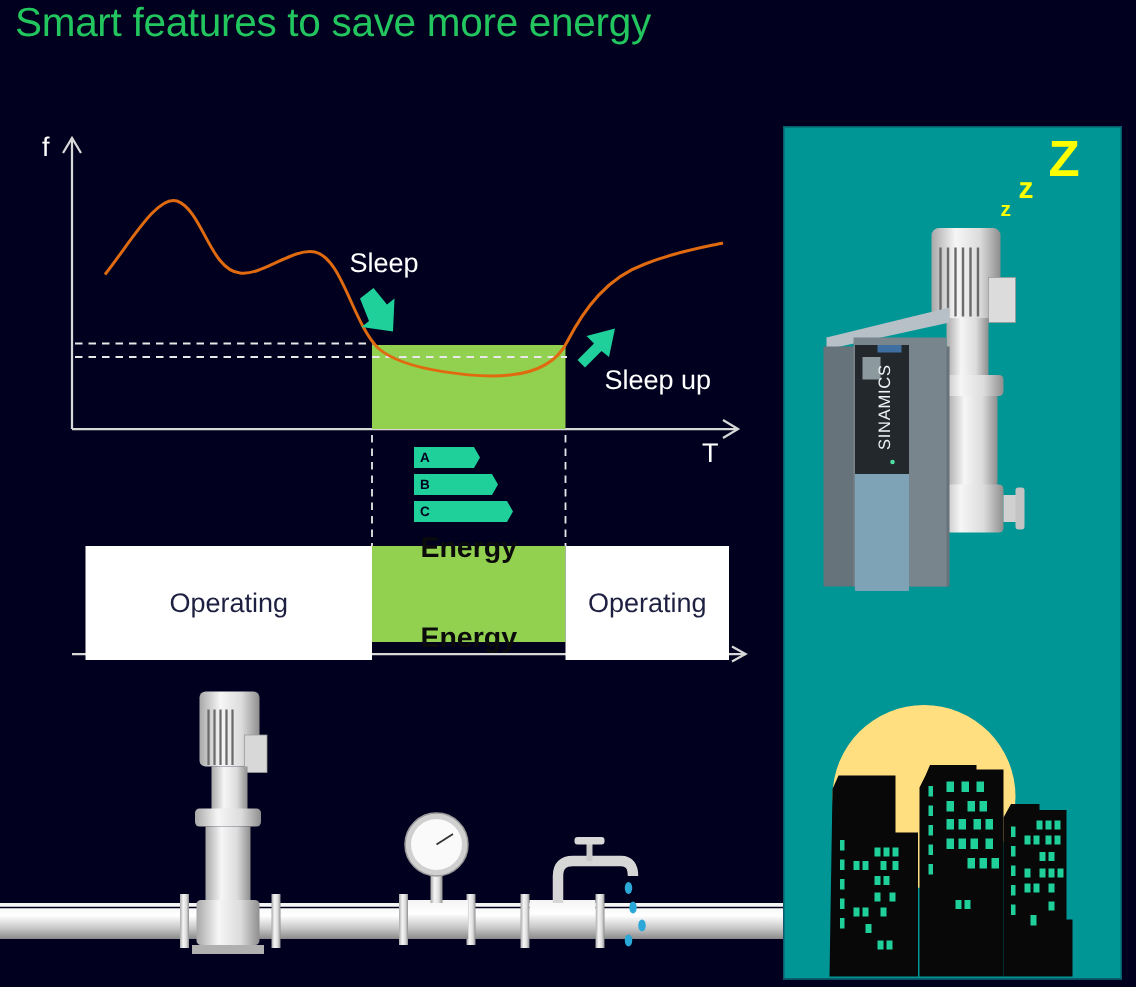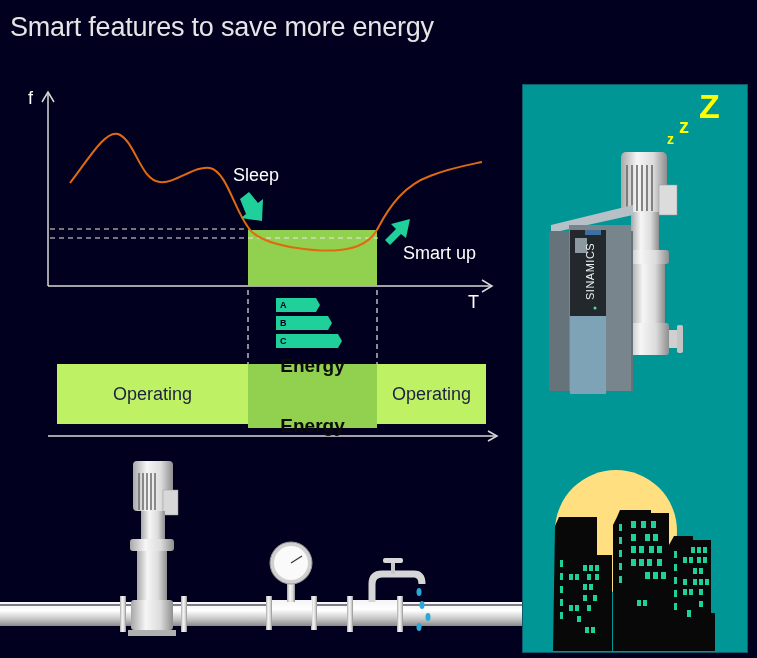--- a/index.html
+++ b/index.html
@@ -2,29 +2,29 @@
 <html><head>
 <meta charset="utf-8">
 <style>
   html, body { margin: 0; padding: 0; }
   body {
     width: 757px; height: 658px; overflow: hidden;
     background: #02001f; position: relative;
     font-family: "Liberation Sans", sans-serif;
   }
   .title {
-    position: absolute; left: 10px; top: 12px;
-    color: #e5e5e5; font-size: 27px; letter-spacing: -0.2px;
+    position: absolute; left: 10px; top: 0;
+    color: #22c55e; font-size: 27px; letter-spacing: -0.2px;
     white-space: nowrap;
   }
   svg { position: absolute; left: 0; top: 0; }
   .lbl { position: absolute; color: #ffffff; font-size: 18px; white-space: nowrap; }
   .bar-op {
-    position: absolute; top: 364px; height: 60px;
-    background: #bef264; color: #1d2040; font-size: 18px;
+    position: absolute; top: 364px; height: 76px;
+    background: #ffffff; color: #1d2040; font-size: 18px;
     display: flex; align-items: center; justify-content: center;
   }
   .bar-es {
     position: absolute; top: 364px; height: 64px;
     background: #92d050; color: #0b0b0b; font-size: 19px; font-weight: bold;
     display: flex; flex-direction: column; align-items: center; justify-content: center;
     line-height: 24px;
     gap: 36px;
   }
   .panel {
@@ -144,21 +144,21 @@
       <ellipse cx="422" cy="605" rx="2.5" ry="4"></ellipse>
       <ellipse cx="428" cy="617" rx="2.5" ry="4"></ellipse>
       <ellipse cx="419" cy="627" rx="2.5" ry="4"></ellipse>
     </g>
   </g>
 </svg>
 
 <div class="lbl" style="left:28px; top:88px; font-size:18px;">f</div>
 <div class="lbl" style="left:468px; top:292px; font-size:18px;">T</div>
 <div class="lbl" style="left:233px; top:165px;">Sleep</div>
-<div class="lbl" style="left:403px; top:243px;">Smart up</div>
+<div class="lbl" style="left:403px; top:243px;">Sleep up</div>
 
 <div style="position:absolute; left:280px; top:298px; font-size:9px; font-weight:bold; color:#02001f; line-height:14px;">A</div>
 <div style="position:absolute; left:280px; top:316px; font-size:9px; font-weight:bold; color:#02001f; line-height:14px;">B</div>
 <div style="position:absolute; left:280px; top:334px; font-size:9px; font-weight:bold; color:#02001f; line-height:14px;">C</div>
 
 <div class="bar-op" style="left:57px; width:191px;">
   <span>Operating</span>
 </div>
 <div class="bar-es" style="left:248px; width:129px;">
   <span>Energy</span>

